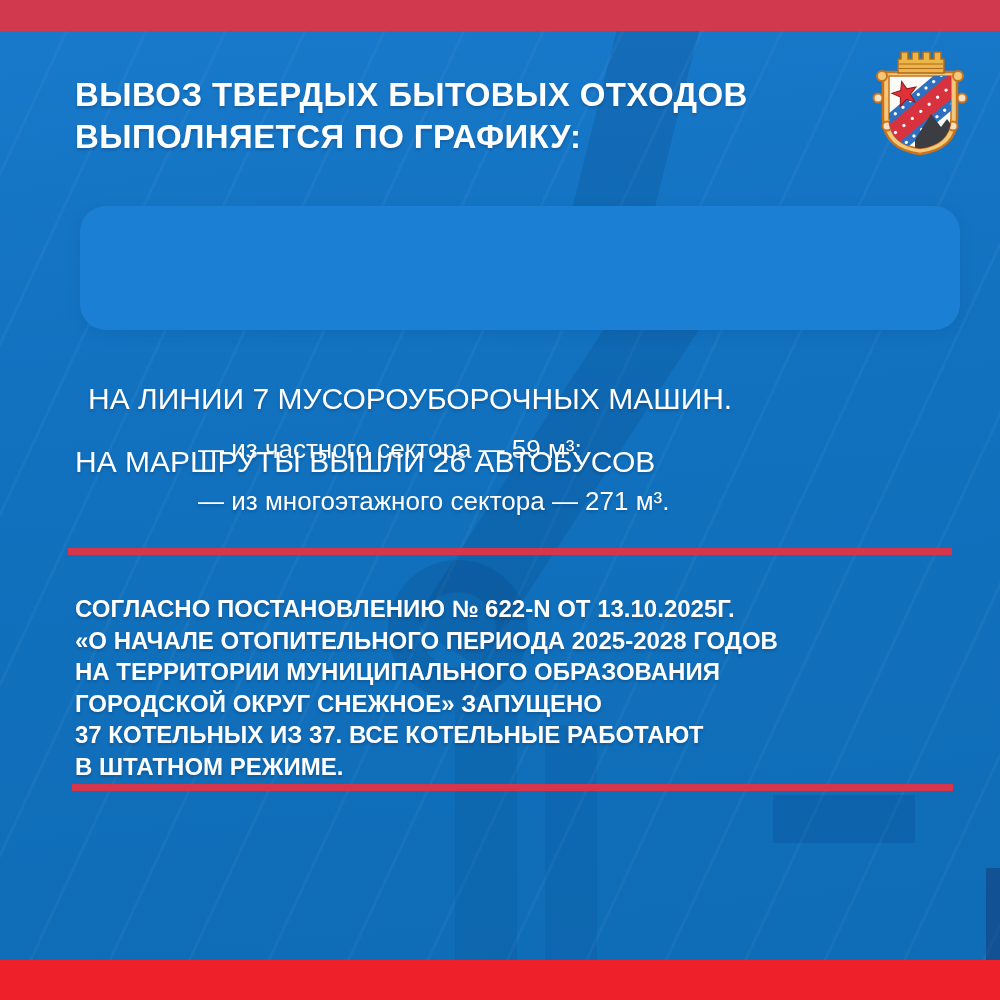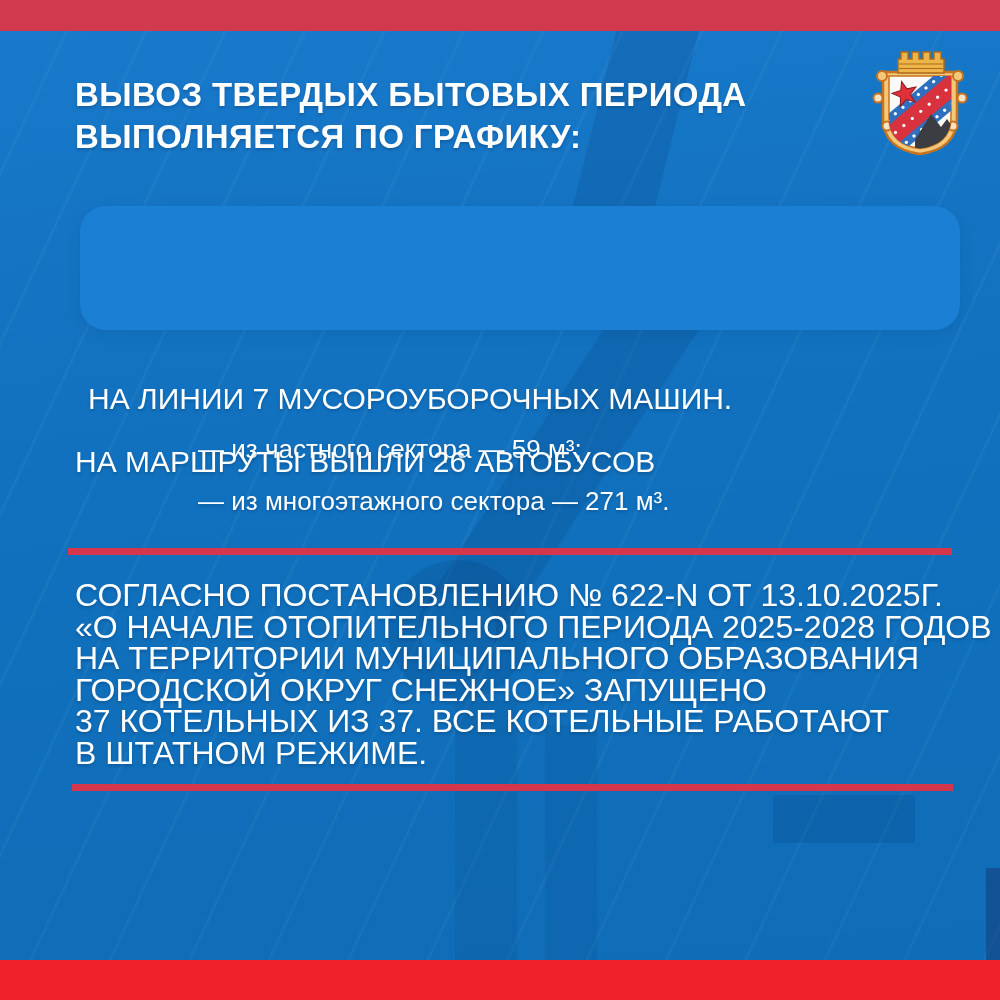--- a/index.html
+++ b/index.html
@@ -28,42 +28,42 @@
   .rule2{left:72px;top:784px;width:881px;}
   
   .txt{position:absolute;color:#fff;text-shadow:0 2px 3px rgba(0,35,75,0.28);}
   .headline{left:75px;top:74px;font-size:33px;font-weight:800;line-height:42px;letter-spacing:.4px;white-space:nowrap;}
   .info-box{position:absolute;left:80px;top:206px;width:880px;height:124px;border-radius:26px;
             background:var(--box-blue,#1B80D4);box-shadow:0 4px 14px rgba(0,40,90,0.10);}
   .info-lines{position:absolute;left:118px;top:228px;font-size:26px;font-weight:400;line-height:30px;}
   .info-lines .line{margin-bottom:22px;white-space:nowrap;}
   .stat1{left:88px;top:382px;font-size:30px;font-weight:400;line-height:34px;white-space:nowrap;}
   .stat2{left:75px;top:445px;font-size:30px;font-weight:400;line-height:34px;white-space:nowrap;}
-  .heating{left:75px;top:580px;font-size:32px;font-weight:400;line-height:31.5px;white-space:nowrap;}
+  .heating{left:75px;top:593px;font-size:24px;font-weight:700;line-height:31.5px;white-space:nowrap;}
   
   .emblem{position:absolute;left:864px;top:40px;width:112px;height:124px;}
 </style>
 </head>
 <body>
 
 <div class="poster">
 
   <div class="wm wm-bar1"></div>
   <div class="wm wm-bar2"></div>
   <div class="wm wm-ring"></div>
   <div class="wm wm-recta"></div>
   <div class="wm wm-rectb"></div>
   <div class="wm wm-rectc"></div>
   <div class="wm wm-edge"></div>
 
   <div class="band-top"></div>
   <div class="band-bottom"></div>
 
   <div class="txt headline">
-    <div>ВЫВОЗ ТВЕРДЫХ БЫТОВЫХ ПЕРИОДА</div>
+    <div>ВЫВОЗ ТВЕРДЫХ БЫТОВЫХ ОТХОДОВ</div>
     <div>ВЫПОЛНЯЕТСЯ ПО ГРАФИКУ:</div>
   </div>
 
   <div class="emblem">
     <svg viewBox="0 0 110 124" width="112" height="124" aria-hidden="true">
       <defs>
         <clipPath id="shieldClip">
           <path d="M24,36 h62 v42 c0,19 -13,28.5 -31,30.5 c-18,-2 -31,-11.5 -31,-30.5 z"></path>
         </clipPath>
       </defs>

